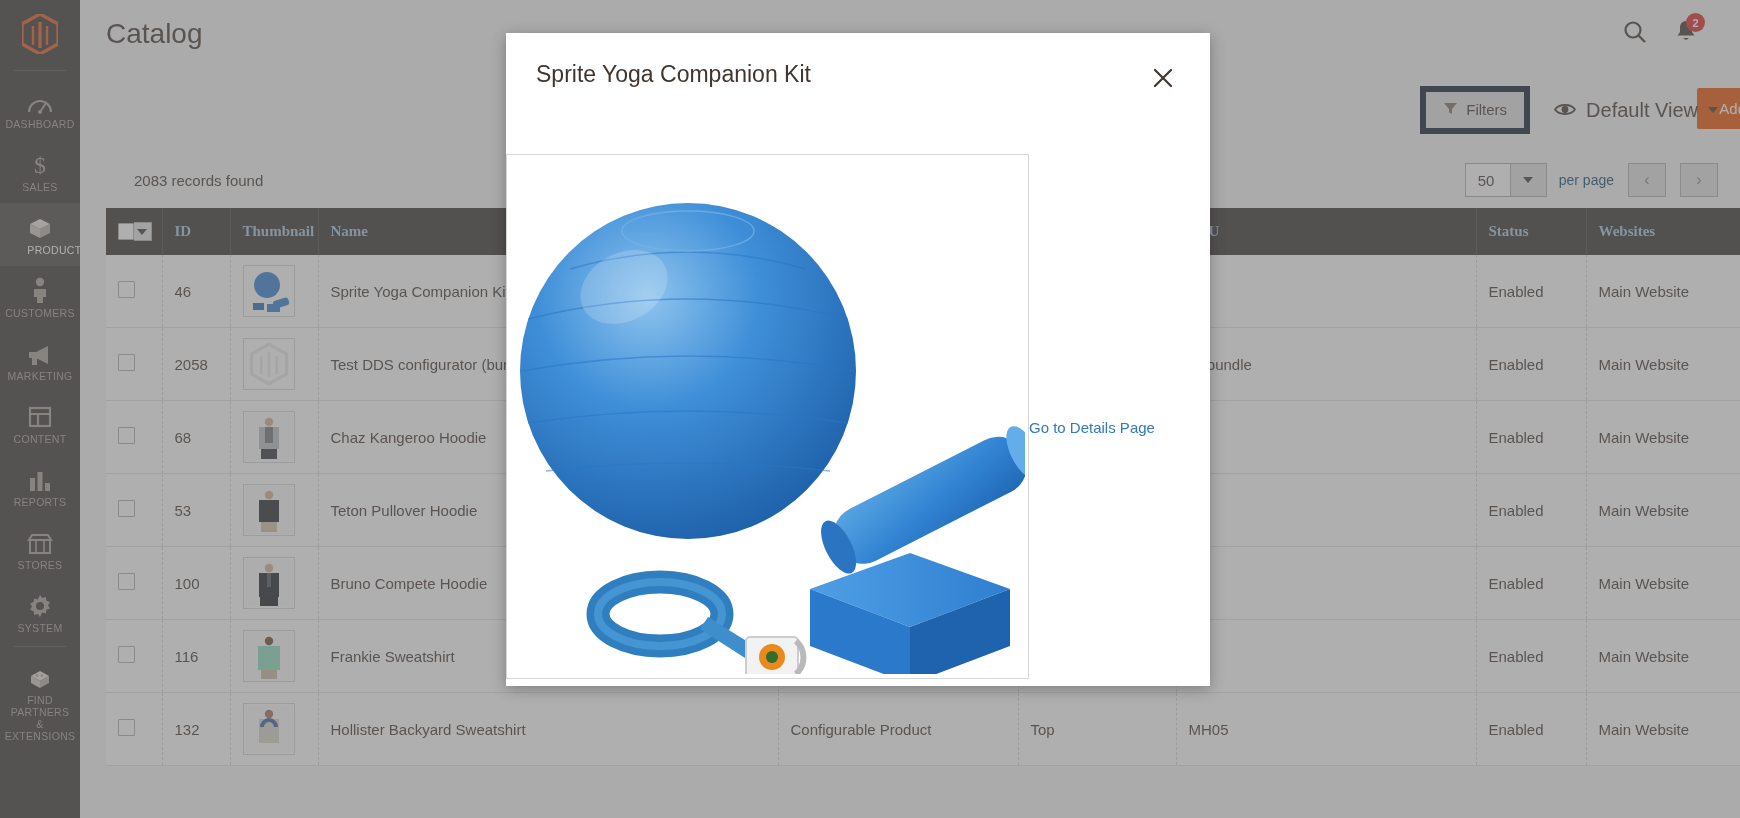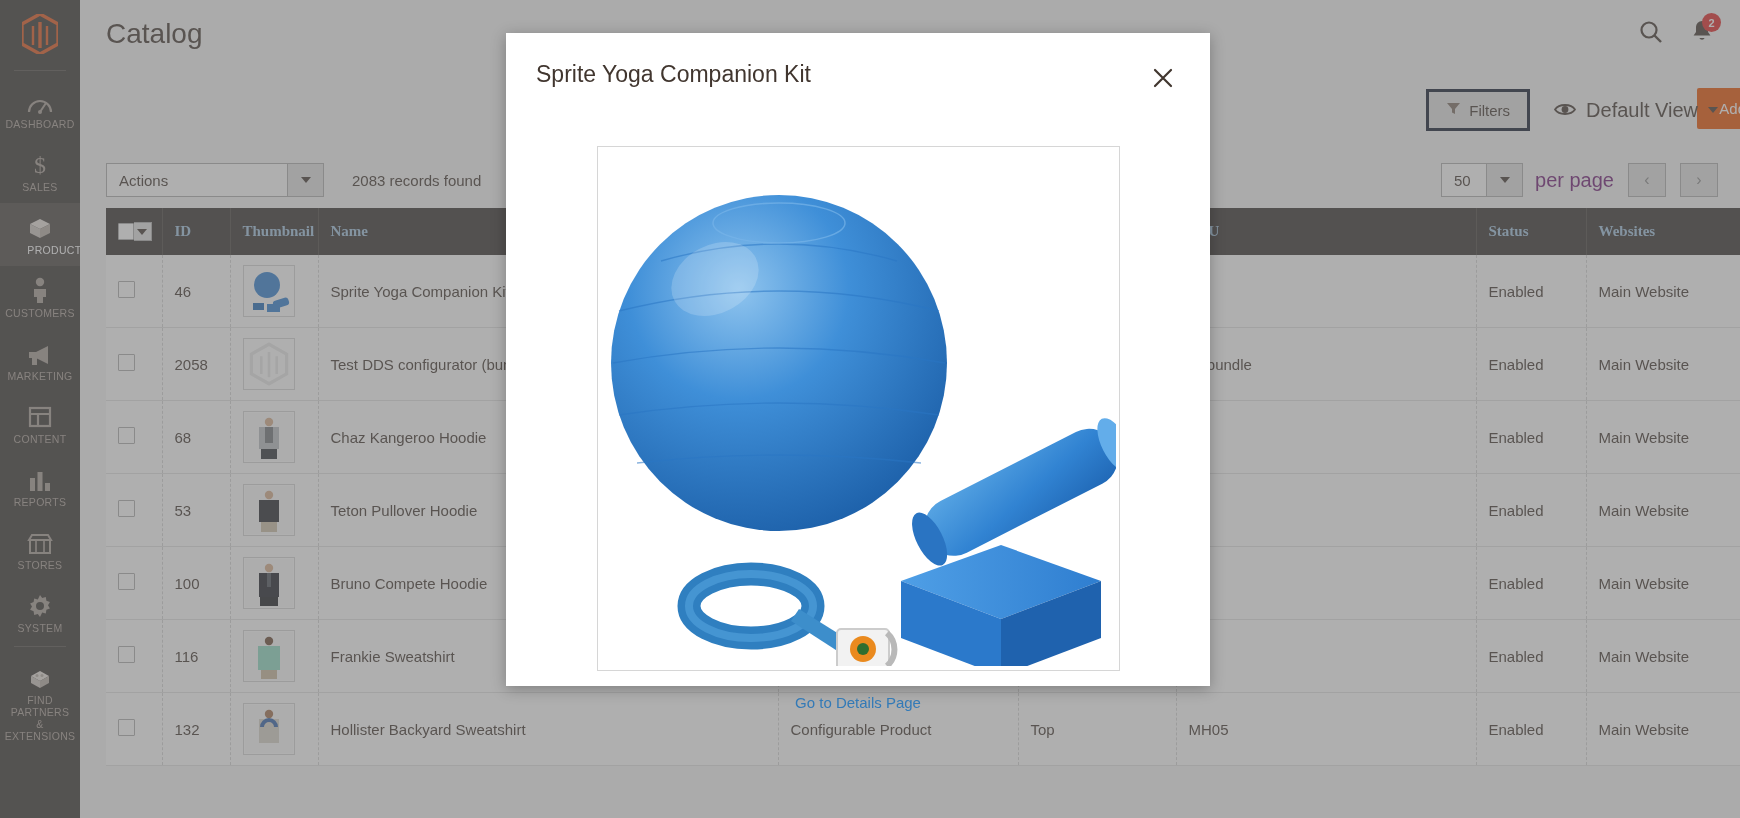--- a/index.html
+++ b/index.html
@@ -35,21 +35,21 @@
   }
   .nav-item.active .nav-label { color: #ffffff; margin-left: 36px; }
 
   
   .page {
     position: absolute; left: 80px; top: 0;
     width: 1660px; height: 818px;
     background: #f5f5f5;
   }
   .page-header {
-    height: 68px; padding: 0 22px 0 26px;
+    height: 68px; padding: 0 38px 0 26px;
     display: flex; align-items: center; justify-content: space-between;
   }
   .page-title { font-size: 28px; color: #41362f; font-weight: 400; }
   .header-icons { display: flex; align-items: center; gap: 26px; padding-right: 4px; }
   .hdr-ico { cursor: pointer; position: relative; }
   .badge {
     position: absolute; top: -6px; left: 12px;
     min-width: 19px; height: 19px; border-radius: 10px;
     background: #e22626; color: #fff;
     font-size: 11px; font-weight: bold;
@@ -60,35 +60,35 @@
     position: absolute; right: -28px; top: 88px;
     background: #eb5202; color: #fff; border: none;
     font-size: 15px; padding: 12px 22px; cursor: pointer;
     border-radius: 2px; font-family: inherit;
   }
 
   
   .grid-wrap { padding: 0 22px 0 26px; position: relative; }
   .toolbar-top { height: 84px; display: flex; align-items: center; justify-content: flex-end; }
   .filters-btn {
-    display: flex; align-items: center; gap: 8px;
-    border: 3px solid #0f172a; background: #e3e3e3;
+    display: flex; align-items: flex-start; gap: 8px;
+    border: 6px solid #0f172a; background: #e3e3e3;
     padding: 9px 17px; font-size: 15px; color: #41362f; cursor: pointer;
   }
   .view-ctl { display: flex; align-items: center; gap: 10px; margin-left: 24px; font-size: 20px; color: #41362f; cursor: pointer; }
   .caret { width: 0; height: 0; border-left: 5px solid transparent; border-right: 5px solid transparent; border-top: 6px solid #41362f; }
 
   .toolbar-mid { height: 56px; display: flex; align-items: center; }
   .select-box { display: flex; border: 1px solid #adadad; background: #fff; height: 34px; }
   .select-box .val { padding: 0 12px; display: flex; align-items: center; font-size: 15px; color: #41362f; min-width: 180px; }
   .select-box .arrow { width: 36px; background: #e3e3e3; border-left: 1px solid #adadad; display: flex; align-items: center; justify-content: center; }
   .records { margin-left: 28px; font-size: 15px; color: #41362f; }
   .spacer { flex: 1; }
   .perpage-box .val { min-width: 44px; }
-  .perpage-label { margin-left: 12px; font-size: 20px; color: #701a75; }
+  .perpage-label { margin-left: 12px; font-size: 14px; color: #0c4a6e; }
   .pager-btn {
     width: 38px; height: 34px; border: 1px solid #adadad; background: #e3e3e3;
     display: flex; align-items: center; justify-content: center;
     margin-left: 14px; cursor: pointer; color: #8a8a8a; font-size: 16px;
   }
 
   
   table.grid { width: 100%; border-collapse: collapse; table-layout: fixed; }
   table.grid thead th {
     background: #332f2d; color: #a0c3e0; font-size: 15px; font-weight: bold;
@@ -130,21 +130,21 @@
   }
   .modal-head {
     padding: 28px 30px 8px 30px;
     display: flex; align-items: flex-start; justify-content: space-between;
   }
   .modal-title { font-size: 23px; color: #41362f; font-weight: 400; }
   .modal-close {
     background: none; border: none; cursor: pointer; padding: 4px;
     line-height: 0; margin-top: 2px; margin-right: 2px;
   }
-  .modal-body { flex: 1; display: flex; flex-direction: column; align-items: center; margin-top: 45px; }
+  .modal-body { flex: 1; display: flex; align-items: center; margin-top: 45px; }
   .img-frame {
     width: 523px; height: 525px; border: 1px solid #d6d6d6; background: #fff;
     display: flex; align-items: center; justify-content: center; overflow: hidden;
   }
   .details-link {
     margin-top: 23px; font-size: 15px; color: #337ab7; text-decoration: none; cursor: pointer;
   }
 </style>
 </head>
 <body>
@@ -311,26 +311,20 @@
                 <path d="M1 7.5 C5 1.5 17 1.5 21 7.5 C17 13.5 5 13.5 1 7.5 Z" fill="none" stroke="#41362f" stroke-width="1.8"></path>
                 <circle cx="11" cy="7.5" r="3.4" fill="#41362f"></circle>
               </svg>
           </span>
           <span>Default View</span>
           <span class="caret"></span>
         </div>
       </div>
 
       <div class="toolbar-mid">
-        <div class="select-box">
-          <span class="val">Actions</span>
-          <span class="arrow">
-            <span class="caret"></span>
-          </span>
-        </div>
         <span class="records">2083 records found</span>
         <span class="spacer"></span>
         <div class="select-box perpage-box">
           <span class="val">50</span>
           <span class="arrow">
             <span class="caret"></span>
           </span>
         </div>
         <span class="perpage-label">per page</span>
         <div class="pager-btn">‹</div>

